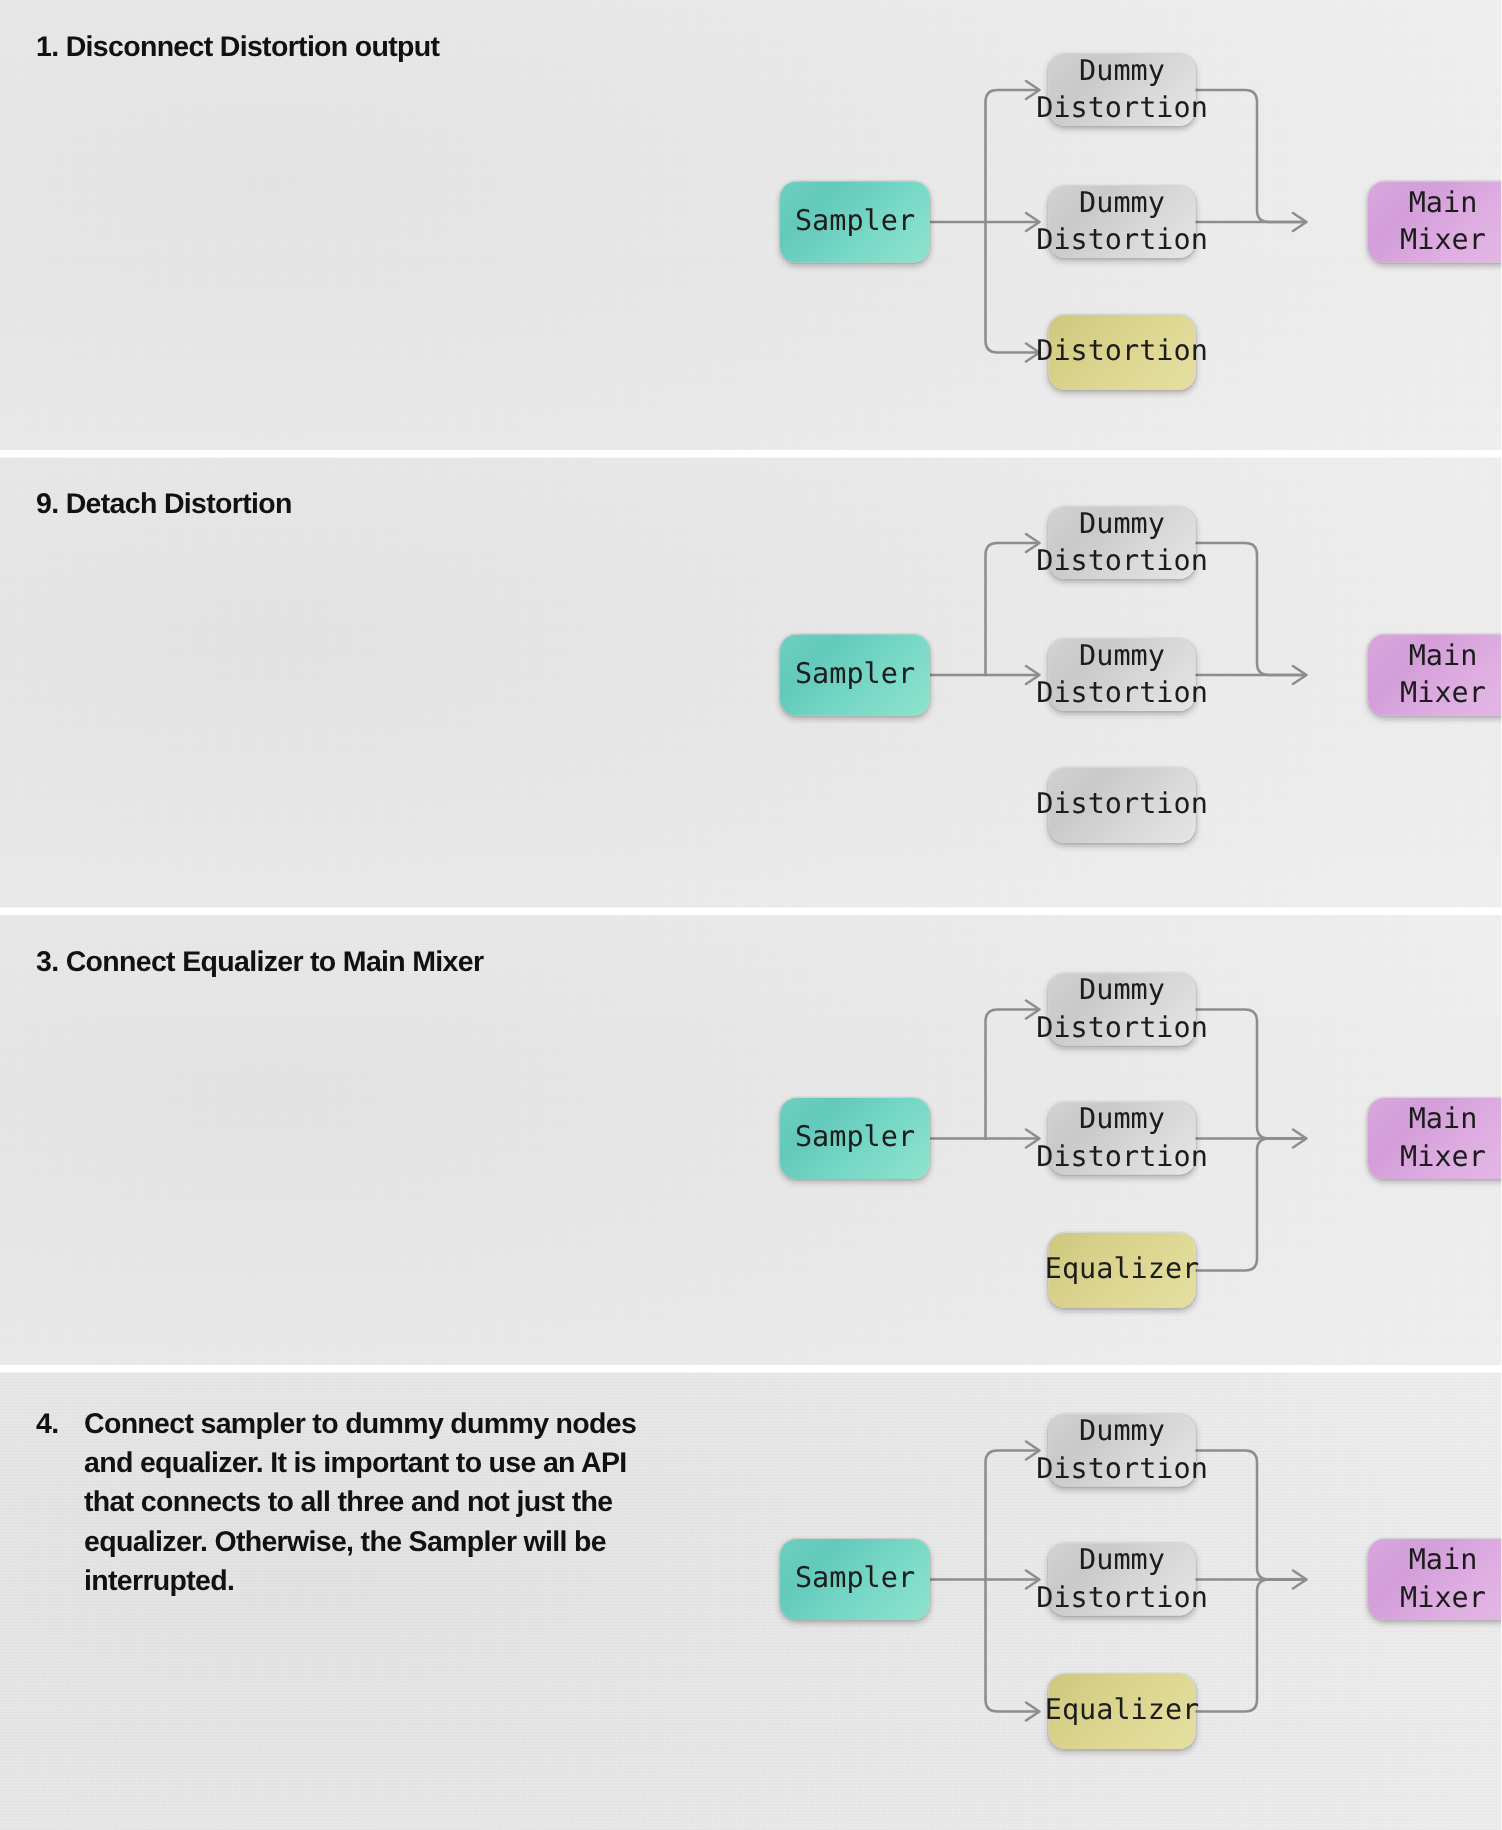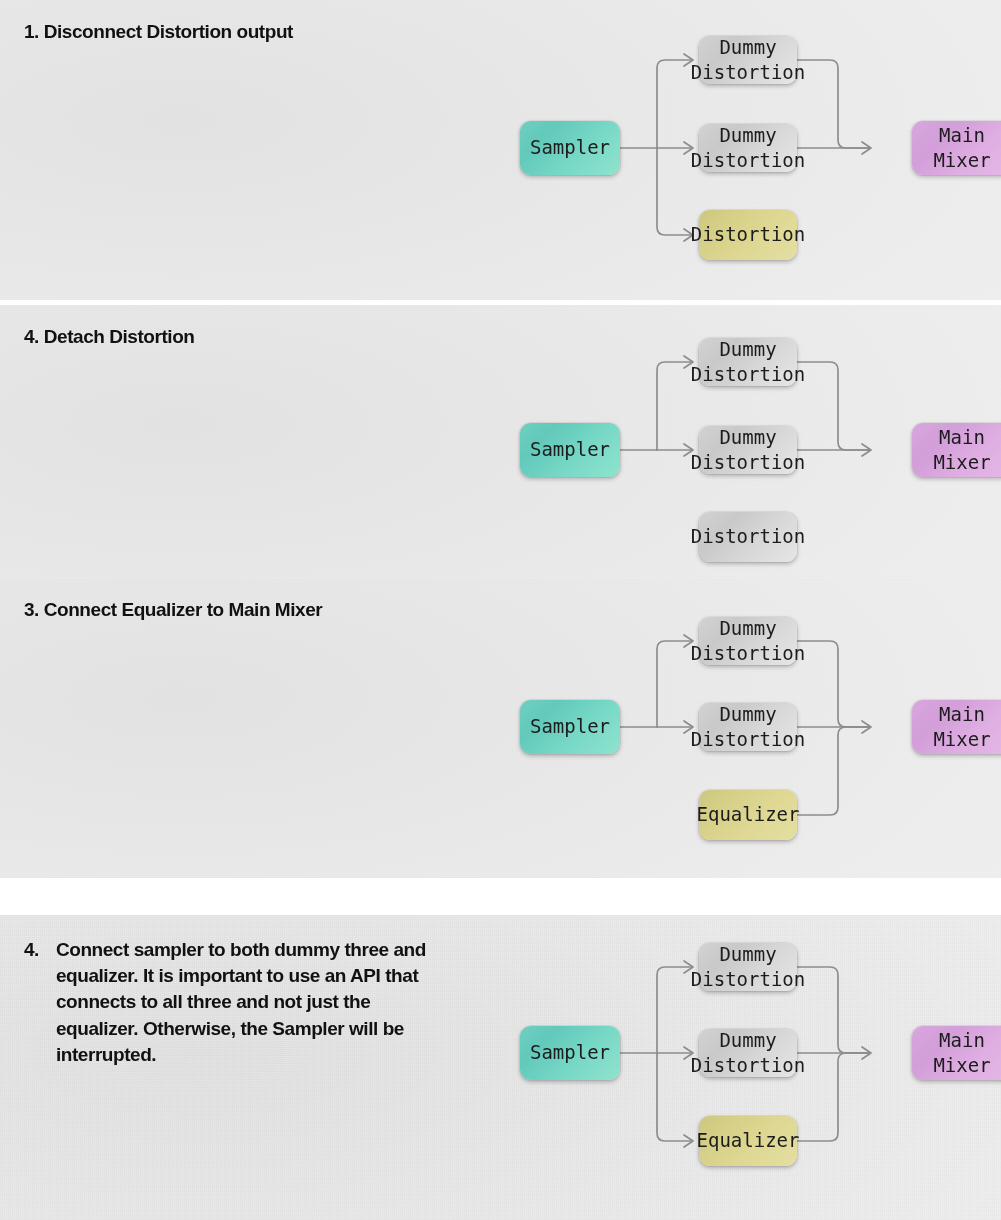--- a/index.html
+++ b/index.html
@@ -19,21 +19,21 @@
     overflow:hidden;
   }
   .panel::after{
     content:"";position:absolute;inset:0;pointer-events:none;opacity:.40;
     background-image:
       repeating-linear-gradient(0deg, rgba(0,0,0,.022) 0 1px, rgba(255,255,255,.022) 1px 2px),
       repeating-linear-gradient(90deg, rgba(0,0,0,.018) 0 1px, rgba(255,255,255,.018) 1px 2px);
   }
   .panel.p1{top:0;height:300px;}
   .panel.p2{top:305px;height:300px;}
-  .panel.p3{top:578px;height:300px;}
+  .panel.p3{top:610px;height:300px;}
   .panel.p4{top:915px;height:305px;
     background:
       radial-gradient(ellipse 120% 150% at 20% 45%, #e2e2e2 0%, #e9e9e9 40%, #eeeeee 72%, #f0f0f0 100%);
   }
   .panel.p4::after{opacity:.70;}
 
   .ptitle{
     position:absolute;left:24px;top:22px;
     font-size:19px;font-weight:bold;color:#111;
     letter-spacing:-0.45px;line-height:1.0;
@@ -127,21 +127,21 @@
       <div class="node n-yellow" style="left:699px;top:210px;width:98px;height:50px;">
         <span class="lbl">Distortion</span>
       </div>
       <div class="node n-purple" style="left:876px;top:121px;width:100px;height:54px;">
         <span class="lbl">Main Mixer</span>
       </div>
     </div>
   </div>
 
   <div class="panel p2">
-    <div class="ptitle">4. Detach Distortion</div>
+    <div class="ptitle">9. Detach Distortion</div>
 
     <svg class="edges" viewBox="0 0 1001 300">
       <path d="M 620 145 L 657 145"></path>
       <path d="M 657 145 L 657 65 Q 657 57 665 57 L 692 57"></path>
       <path d="M 657 145 L 692 145"></path>
       <path d="M 797 57 L 830 57 Q 838 57 838 65 L 838 137 Q 838 145 846 145 L 870 145"></path>
       <path d="M 797 145 L 870 145"></path>
       <polyline class="ah" points="684,51 693,57 684,63"></polyline>
       <polyline class="ah" points="684,139 693,145 684,151"></polyline>
       <polyline class="ah" points="862,139 871,145 862,151"></polyline>
@@ -235,16 +235,16 @@
         <span class="lbl">Equalizer</span>
       </div>
       <div class="node n-purple" style="left:876px;top:111px;width:100px;height:54px;">
         <span class="lbl">Main Mixer</span>
       </div>
     </div>
   </div>
 
   <div class="ptitle-multi">
     <span class="num">4.</span>
-    <span class="body">Connect sampler to both dummy three and equalizer. It is important to use an API that connects to all  three and not just the equalizer. Otherwise, the Sampler will be interrupted.</span>
+    <span class="body">Connect sampler to dummy dummy nodes and equalizer. It is important to use an API that connects to all  three and not just the equalizer. Otherwise, the Sampler will be interrupted.</span>
   </div>
 
 </div>
 
 </body></html>

